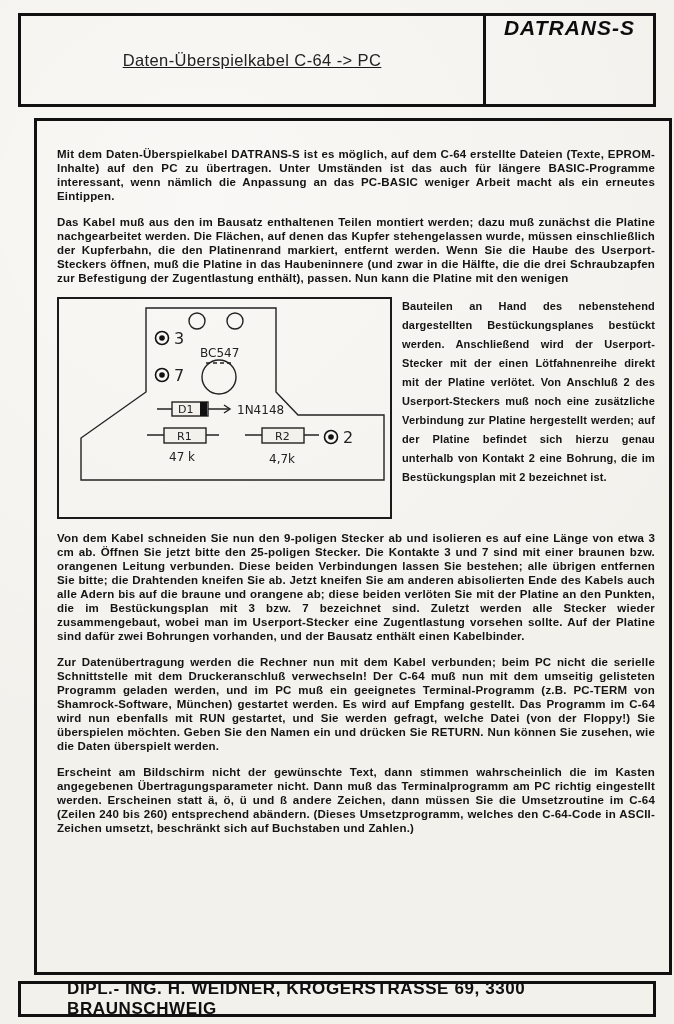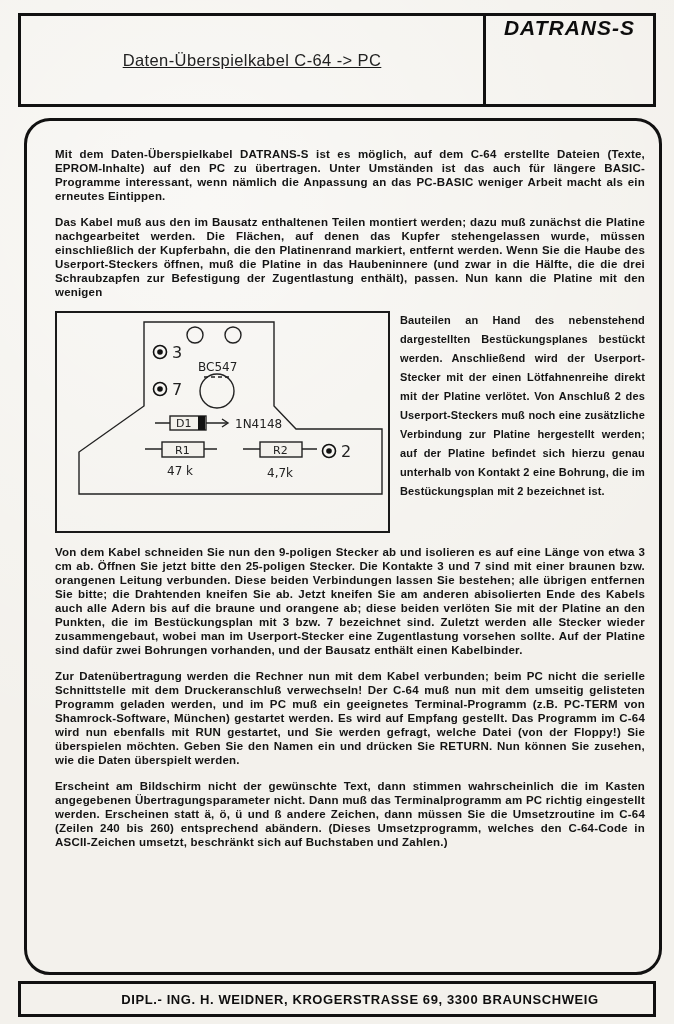--- a/index.html
+++ b/index.html
@@ -15,35 +15,35 @@
     radial-gradient(circle at 30% 20%, rgba(255,255,255,.5), rgba(0,0,0,0) 60%),
     #f3f1ec;}
   .box{position:absolute;border:3px solid #111;box-sizing:border-box;background:transparent;}
   
   .header-box{left:18px;top:13px;width:638px;height:94px;display:flex;}
   .header-title-cell{width:462px;border-right:3px solid #111;display:flex;align-items:center;justify-content:center;text-decoration:underline;}
   .header-title-cell span{font-size:16.5px;letter-spacing:.4px;color:#222;font-weight:500;}
   .header-product-cell{flex:1;display:flex;align-items:flex-start;justify-content:center;font-style:italic;}
   .header-product-cell span{font-size:21px;font-weight:bold;letter-spacing:1px;color:#0d0d0d;}
   
-  .main-box{left:24px;top:118px;width:638px;height:857px;padding:26px 14px 0 28px;overflow:hidden;border-radius:26px;}
+  .main-box{left:34px;top:118px;width:638px;height:857px;padding:26px 14px 0 20px;overflow:hidden;}
   .main-box p{
     margin:0 0 12px 0;
     font-size:11.5px;line-height:14px;font-weight:bold;
     text-align:justify;letter-spacing:.2px;color:#141414;
   }
   .diagram-row{display:flex;gap:10px;margin:2px 0 12px 0;align-items:flex-start;}
   .diagram-box{flex:none;width:335px;height:222px;border:2px solid #1a1a1a;box-sizing:border-box;background:transparent;}
   .side-text{
     flex:1;font-size:11px;line-height:19px;font-weight:bold;
     text-align:justify;letter-spacing:.15px;color:#141414;
   }
   
   .footer-box{left:18px;top:981px;width:638px;height:36px;display:flex;align-items:center;justify-content:center;}
-  .footer-box span{font-size:13px;font-weight:bold;letter-spacing:.6px;color:#0f0f0f;margin-left:46px;}
+  .footer-box span{font-size:17px;font-weight:bold;letter-spacing:.6px;color:#0f0f0f;margin-left:46px;}
   
   svg{display:block;}
   .ln{stroke:#222;stroke-width:1.4;fill:none;}
   .comp{stroke:#222;stroke-width:1.4;fill:#f3f1ec;}
   .padring{stroke:#111;stroke-width:1.6;fill:none;}
   .paddot{fill:#111;stroke:none;}
   .dlabel{font-family:"DejaVu Sans", sans-serif;fill:#222;}
   .big{font-size:16px;}
   .mid{font-size:12px;}
   .ref{font-size:11px;}

